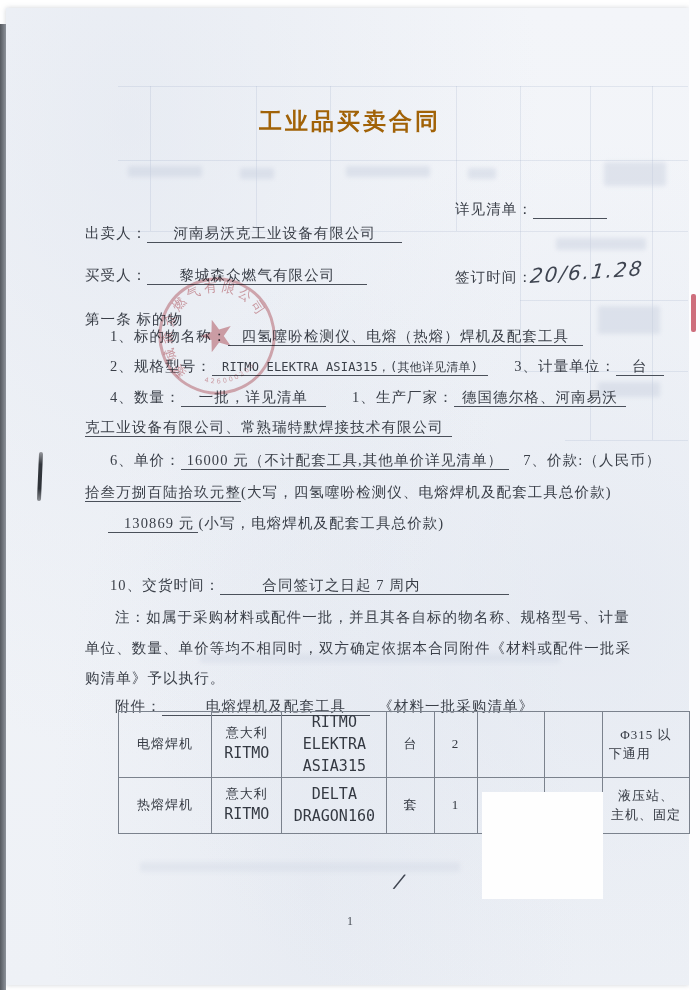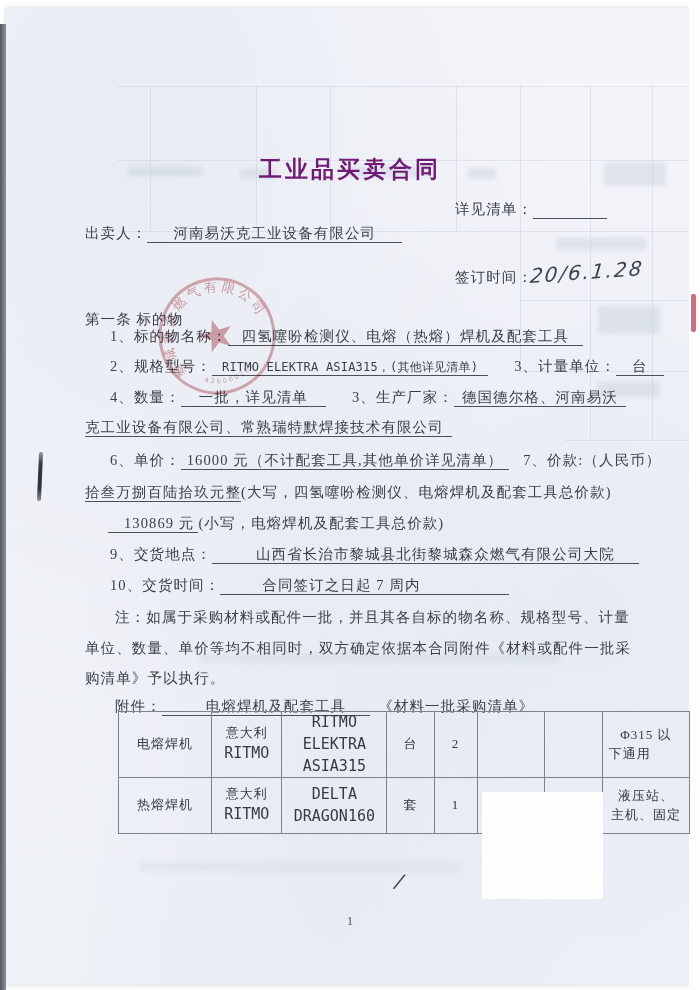--- a/index.html
+++ b/index.html
@@ -24,21 +24,21 @@
 
   
   .gv,.gh{position:absolute;background:rgba(148,163,196,.20);}
   .gv{width:1px;} .gh{height:1px;}
   .blob{position:absolute;background:#c4ccdc;opacity:.42;filter:blur(2px);border-radius:2px;}
 
   
   .line{position:absolute;font-size:14.5px;letter-spacing:1.1px;white-space:nowrap;color:#3a3f48;}
   .title{
     position:absolute;left:0;top:106px;width:700px;text-align:center;
-    font-size:23px;font-weight:bold;letter-spacing:3px;color:#701a75;margin-top:48px;
+    font-size:23px;font-weight:bold;letter-spacing:3px;color:#a16207;
   }
   .u{border-bottom:1.2px solid #4a505a;display:inline-block;line-height:1.25;}
   .blank{display:inline-block;width:74px;border-bottom:1.2px solid #4a505a;height:15px;vertical-align:bottom;}
   .latin-small{font-size:12px;letter-spacing:.2px;font-family:"DejaVu Sans Mono",monospace;}
   .hand{
     position:absolute;font-family:"DejaVu Sans",sans-serif;font-style:italic;
     font-size:20px;color:#3e4450;transform:rotate(-4deg) skewX(-10deg);letter-spacing:2px;
   }
   .gap{display:inline-block;width:26px;}
 
@@ -115,51 +115,51 @@
     <span>详见清单：</span><span class="blank"></span>
   </div>
   <div class="line" style="left:455px;top:268px;">
     <span>签订时间：</span>
   </div>
   <div class="hand" style="left:530px;top:260px;">20/6.1.28</div>
 
   <div class="line" style="left:85px;top:224px;">
     <span>出卖人：</span><span class="u" style="padding:0 26px;">河南易沃克工业设备有限公司</span>
   </div>
+  <div class="line" style="left:85px;top:266px;">
+    <span>买受人：</span><span class="u" style="padding:0 32px;">黎城森众燃气有限公司</span>
+  </div>
 
   <div class="line" style="left:85px;top:295px;margin-top:15px;">第一条 标的物</div>
 
   <div class="line" style="left:110px;top:327px;">
     <span>1、标的物名称：</span><span class="u" style="padding:0 14px;">四氢噻吩检测仪、电熔（热熔）焊机及配套工具</span>
   </div>
 
   <div class="line" style="left:110px;top:357px;">
     <span>2、规格型号：</span><span class="u latin-small" style="padding:2px 10px 0;">RITMO ELEKTRA ASIA315，(其他详见清单)</span><span class="gap"></span><span>3、计量单位：</span><span class="u" style="padding:0 16px;">台</span>
   </div>
 
   <div class="line" style="left:110px;top:388px;">
-    <span>4、数量：</span><span class="u" style="padding:0 18px;">一批，详见清单</span><span class="gap"></span><span>3、生产厂家：</span><span class="u" style="padding:0 8px;">德国德尔格、河南易沃</span>
+    <span>4、数量：</span><span class="u" style="padding:0 18px;">一批，详见清单</span><span class="gap"></span><span>1、生产厂家：</span><span class="u" style="padding:0 8px;">德国德尔格、河南易沃</span>
   </div>
   <div class="line" style="left:85px;top:418px;">
     <span class="u" style="padding:0 8px 0 0;">克工业设备有限公司、常熟瑞特默焊接技术有限公司</span>
   </div>
 
   <div class="line" style="left:110px;top:451px;">
     <span>6、单价：</span><span class="u" style="padding:0 6px;">16000 元（不计配套工具,其他单价详见清单）</span><span class="gap" style="width:14px;"></span><span>7、价款:（人民币）</span>
   </div>
   <div class="line" style="left:85px;top:483px;">
     <span class="u">拾叁万捌百陆拾玖元整</span><span>(大写，四氢噻吩检测仪、电熔焊机及配套工具总价款)</span>
   </div>
   <div class="line" style="left:108px;top:514px;">
     <span class="u" style="padding:0 4px 0 16px;">130869 元</span><span>(小写，电熔焊机及配套工具总价款)</span>
   </div>
 
-  <div class="line" style="left:110px;top:545px;">
-    <span>9、交货地点：</span><span class="u" style="padding:0 24px 0 44px;">山西省长治市黎城县北街黎城森众燃气有限公司大院</span>
-  </div>
   <div class="line" style="left:110px;top:576px;">
     <span>10、交货时间：</span><span class="u" style="padding:0 88px 0 42px;">合同签订之日起 7 周内</span>
   </div>
 
   <div class="line" style="left:85px;top:639px;">单位、数量、单价等均不相同时，双方确定依据本合同附件《材料或配件一批采</div>
   <div class="line" style="left:115px;top:608px;">注：如属于采购材料或配件一批，并且其各自标的物名称、规格型号、计量</div>
   <div class="line" style="left:85px;top:669px;">购清单》予以执行。</div>
 
   <div class="line" style="left:115px;top:697px;">
     <span>附件：</span><span class="u" style="padding:0 24px 0 44px;">电熔焊机及配套工具</span><span style="display:inline-block;width:8px;"></span><span>《材料一批采购清单》</span>

